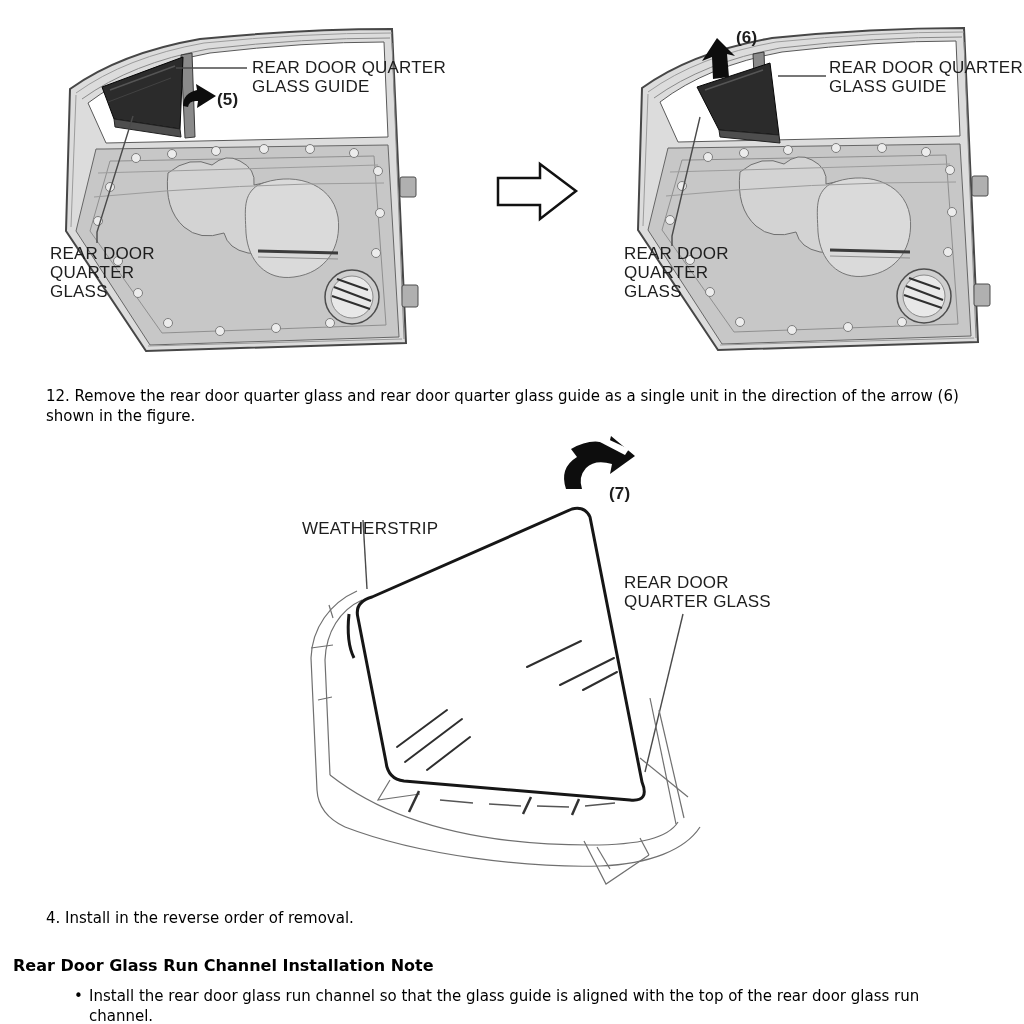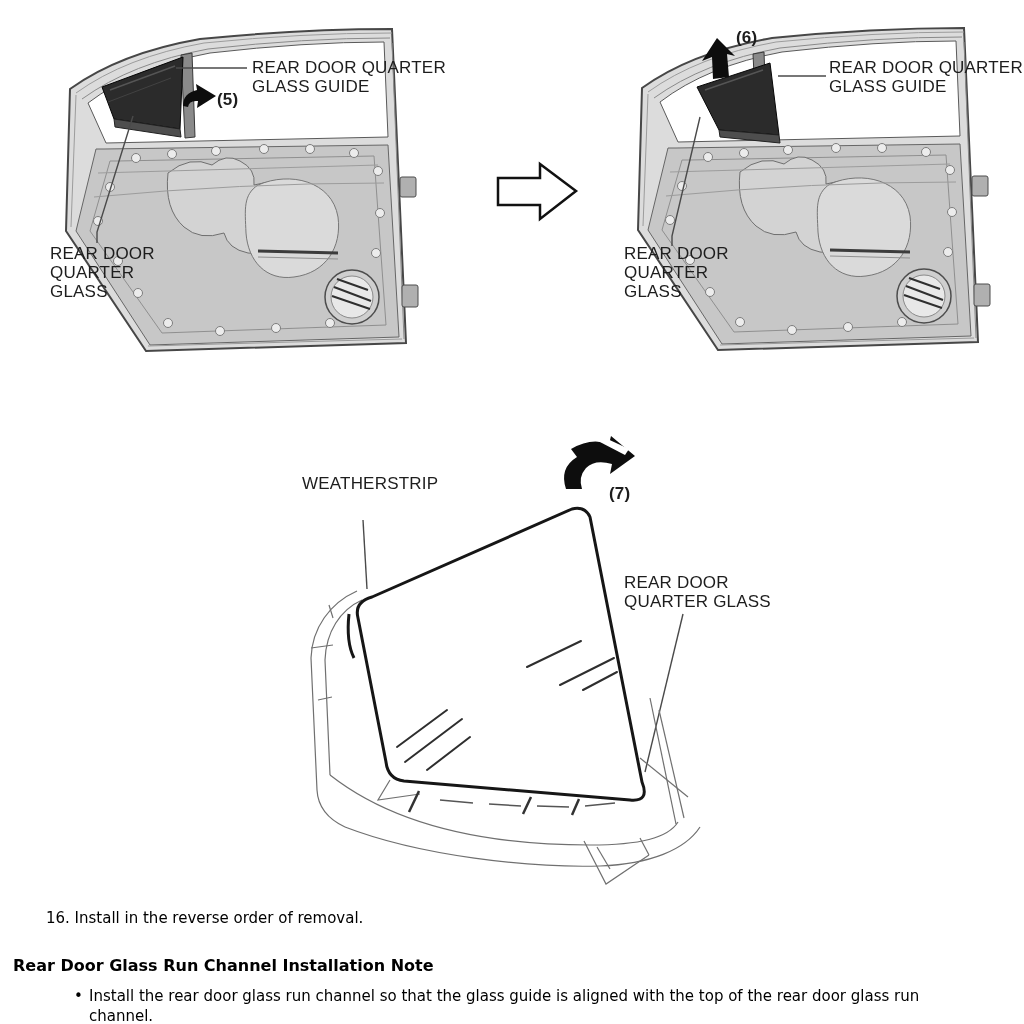--- a/index.html
+++ b/index.html
@@ -143,26 +143,27 @@
 QUARTER
 GLASS</div>
 
   <div class="lbl b" style="left:736px;top:28px">(6)</div>
   <div class="lbl" style="left:829px;top:58px">REAR DOOR QUARTER
 GLASS GUIDE</div>
   <div class="lbl" style="left:624px;top:244px">REAR DOOR
 QUARTER
 GLASS</div>
 
-  <div class="lbl" style="left:302px;top:474px">WEATHERSTRIP</div>
+  <div class="lbl" style="left:302px;top:519px">WEATHERSTRIP</div>
   <div class="lbl b" style="left:609px;top:484px">(7)</div>
   <div class="lbl" style="left:624px;top:573px">REAR DOOR
 QUARTER GLASS</div>
 
-  <p class="step" style="top:893px">16. Install in the reverse order of removal.</p>
+  <p class="step" style="top:371px">12. Remove the rear door quarter glass and rear door quarter glass guide as a single unit in the direction of the arrow (6) shown in the figure.</p>
+  <p class="step" style="top:893px">4. Install in the reverse order of removal.</p>
 
   <div class="note-heading">Rear Door Glass Run Channel Installation Note</div>
   <div class="bullet-row">
     <span class="bullet-dot">•</span>
     <span>Install the rear door glass run channel so that the glass guide is aligned with the top of the rear door glass run channel.</span>
   </div>
 
 </div>
 
 </body></html>

